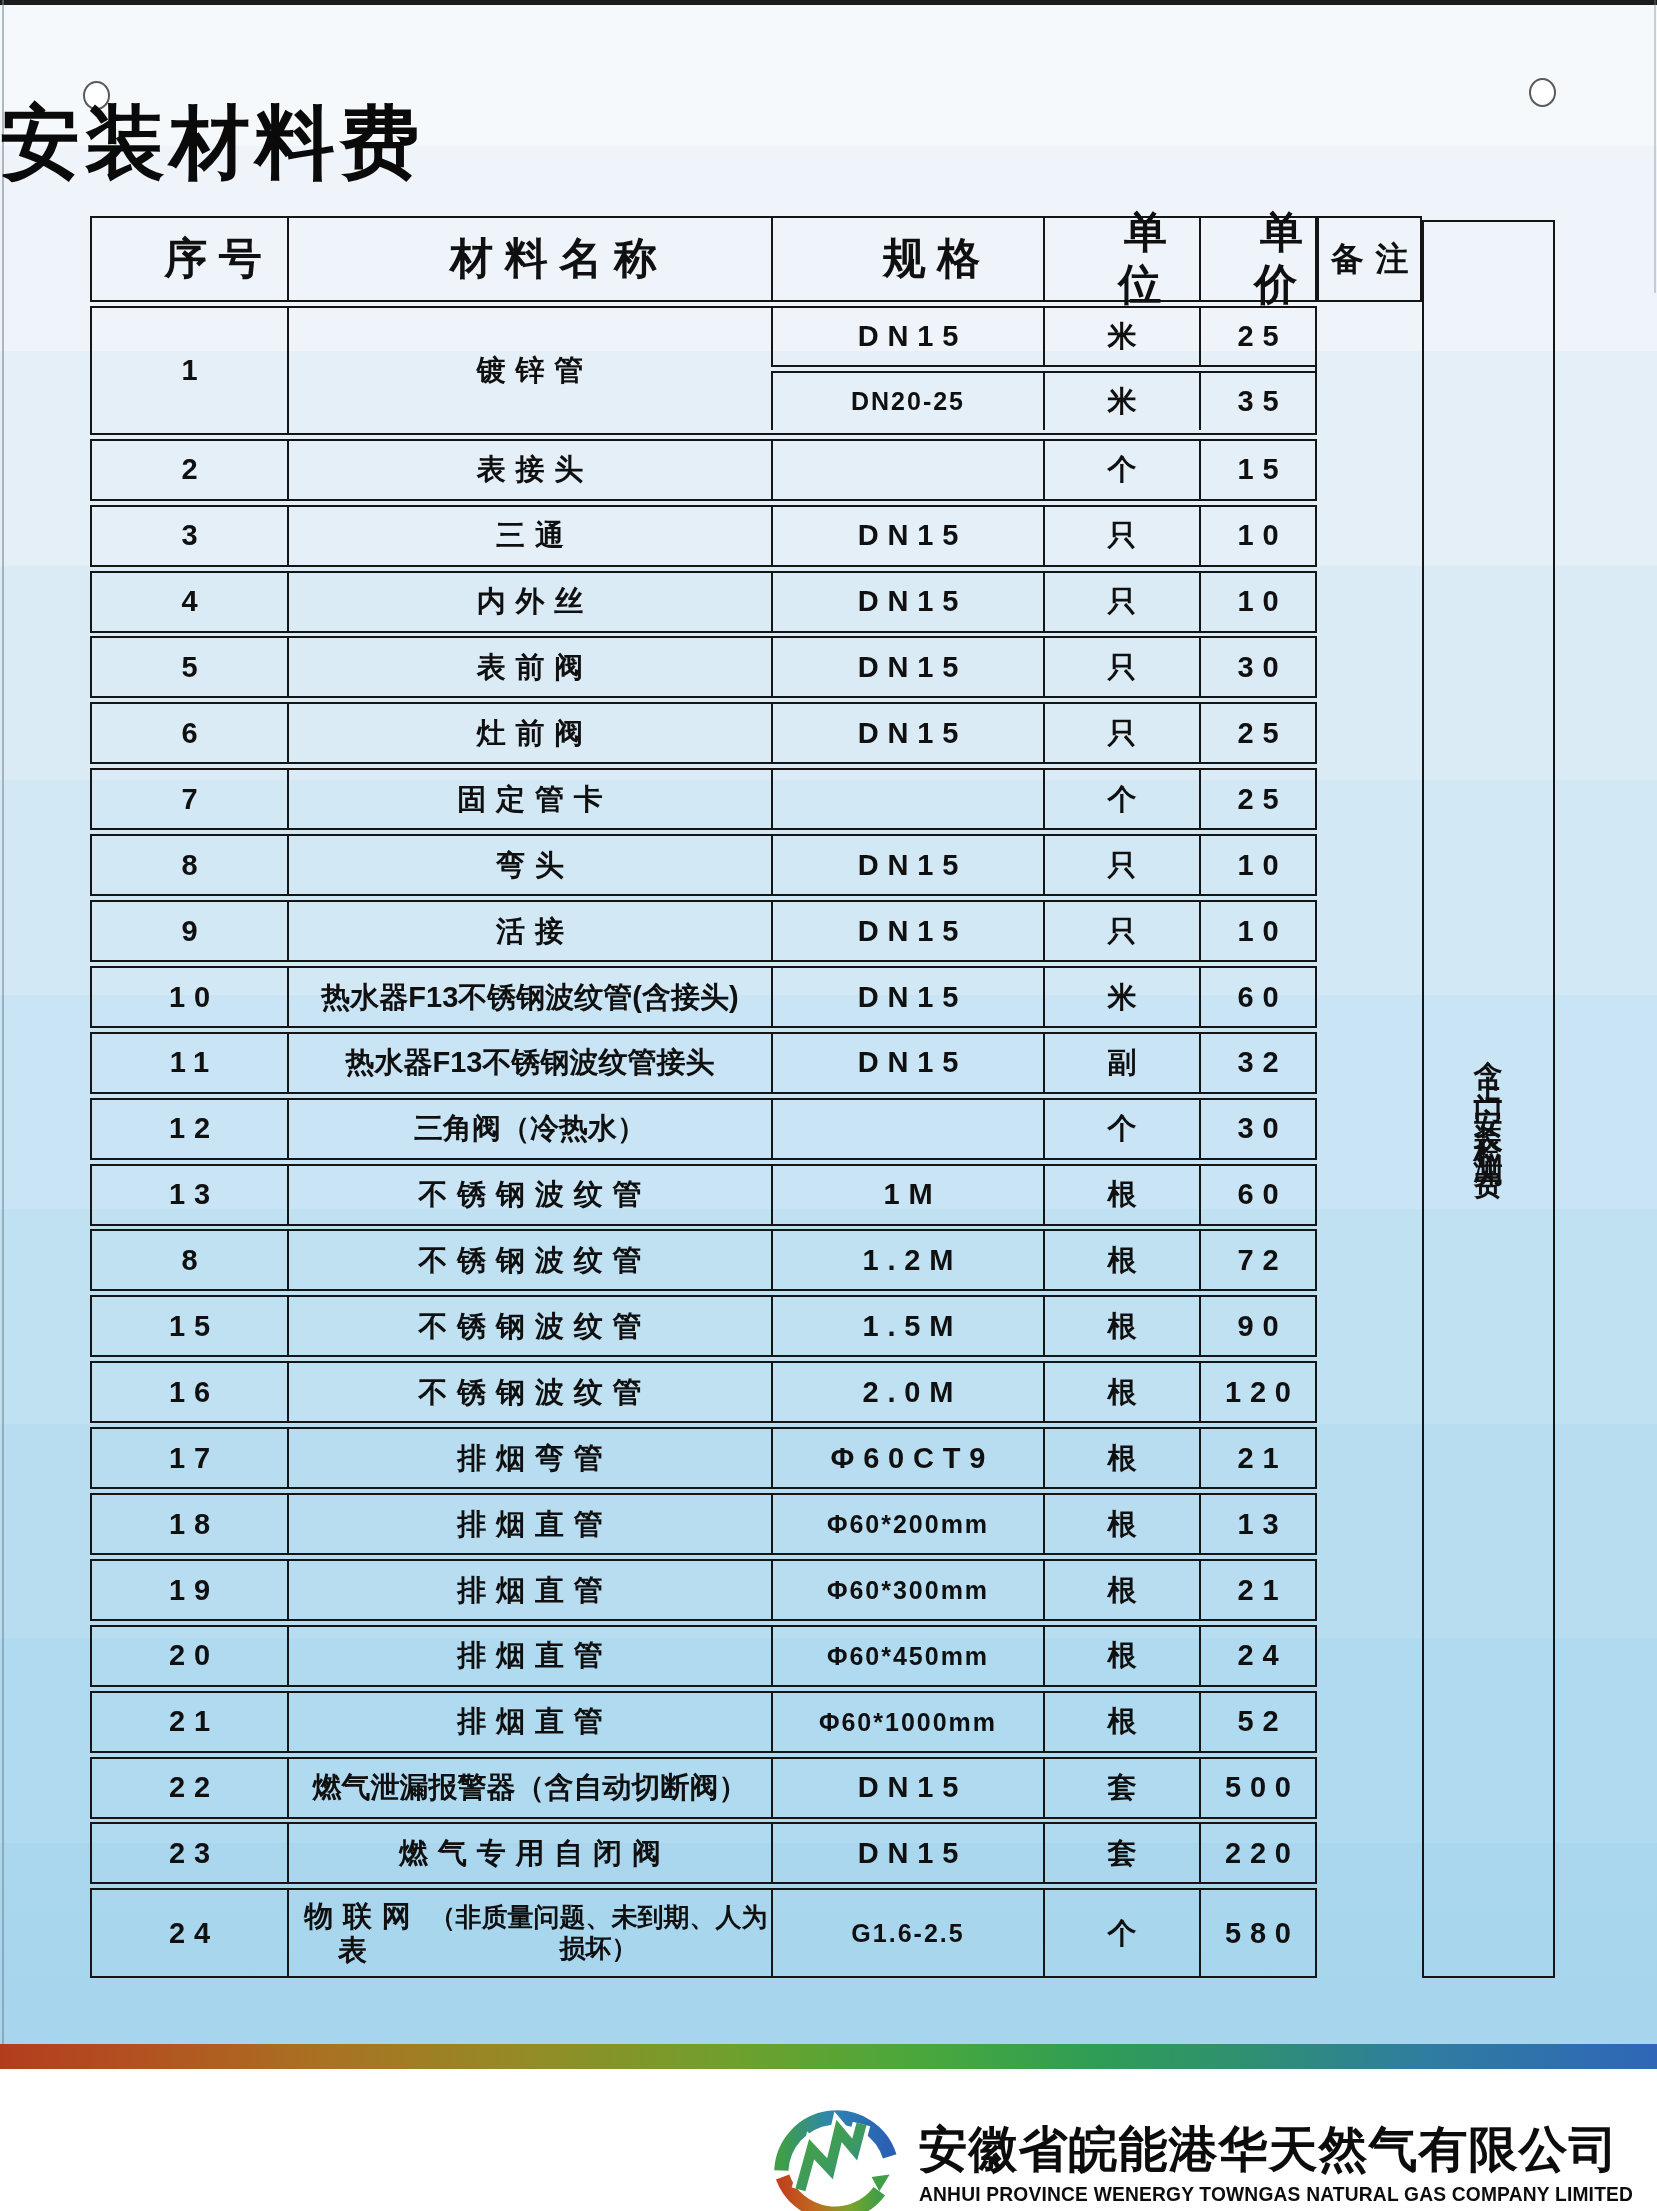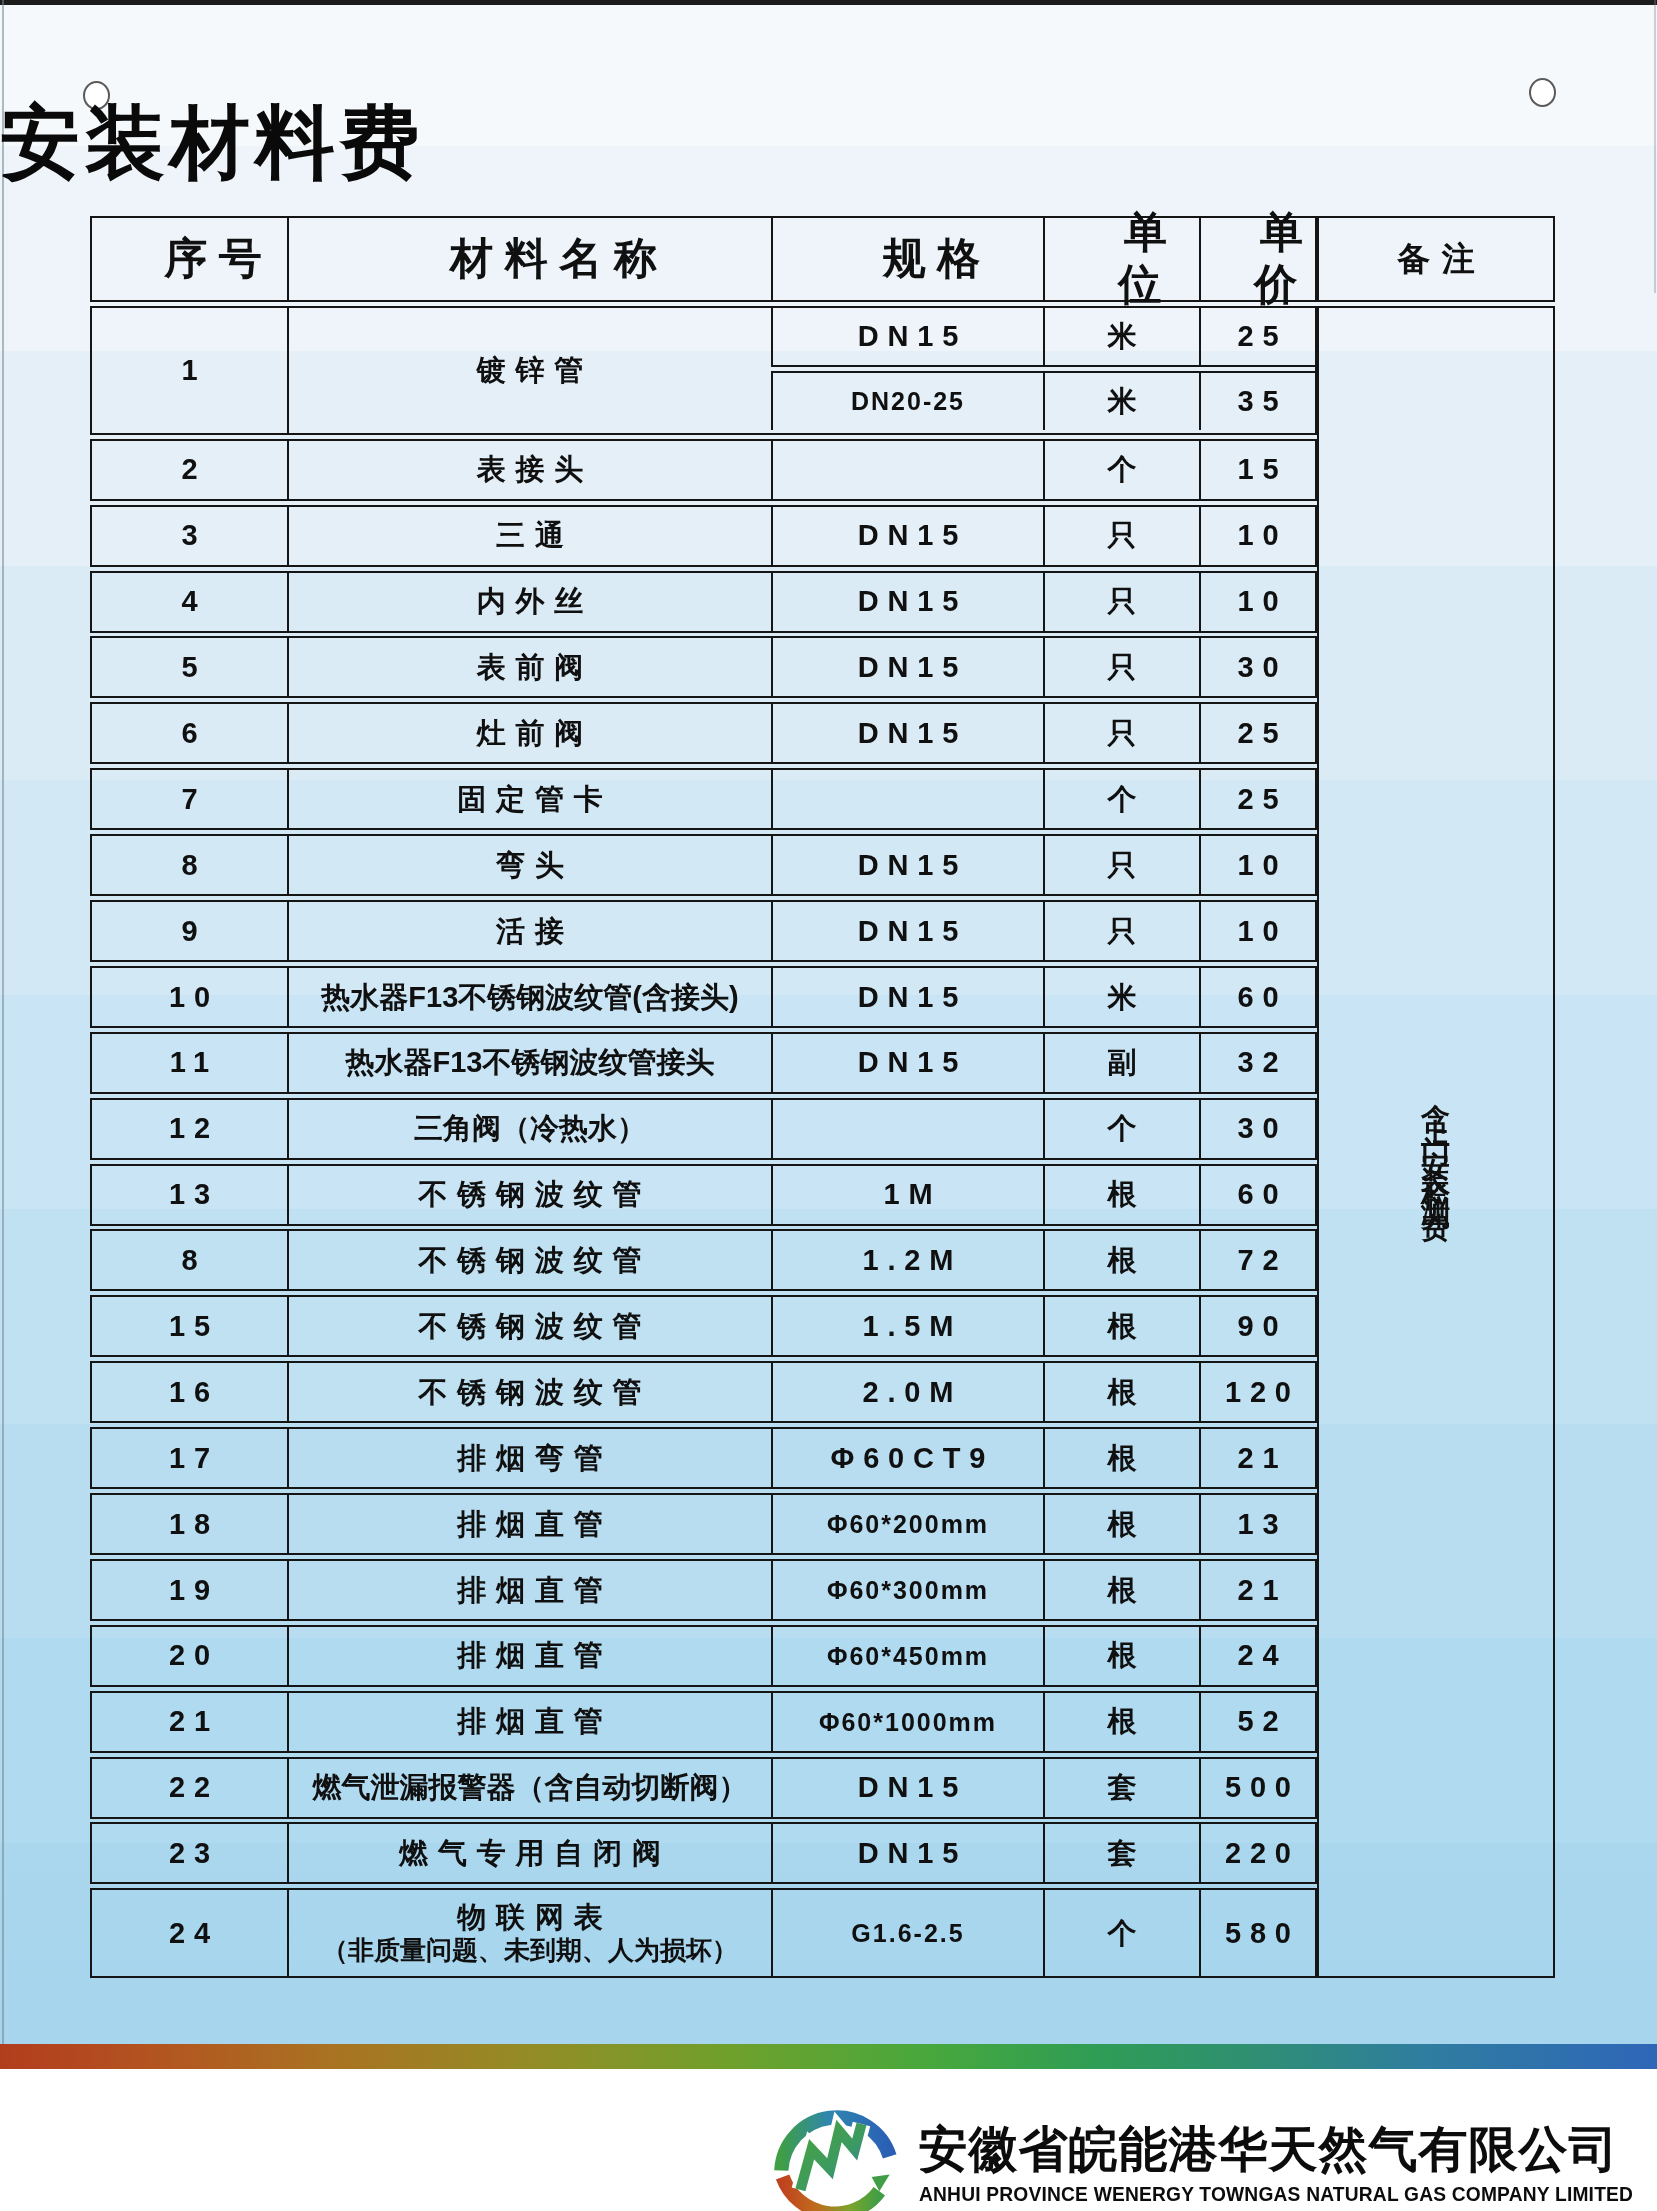--- a/index.html
+++ b/index.html
@@ -60,30 +60,30 @@
   }
   .row.header .cell{font-size:43px;letter-spacing:11.7px;text-indent:11.7px;padding-left:47px;}
   .c-no{width:195px;}
   .c-name{width:484px;border-left:2.9px solid #151515;}
   .c-spec{width:272px;border-left:2.9px solid #151515;}
   .c-unit{width:156px;border-left:2.9px solid #151515;}
   .c-price{flex:1;border-left:2.9px solid #151515;}
   .num{letter-spacing:8.8px;text-indent:8.8px;}
   .sp{letter-spacing:9.8px;text-indent:9.8px;}
   .smspec{font-size:25px;letter-spacing:2px;}
-  .name2wrap{display:flex;flex-direction:column;justify-content:center;}
+  .name2wrap{display:flex;flex-direction:row;justify-content:center;}
   .name2wrap .l1{font-size:29px;letter-spacing:9.8px;text-indent:9.8px;}
   .name2wrap .l2{font-size:26px;letter-spacing:0;}
   .subwrap{flex:1;display:flex;flex-direction:column;border-left:0;}
   .sub{display:flex;height:59px;box-sizing:border-box;}
   .sub.s1{border-bottom:2.9px solid #151515;}
   .sub.s2{border-top:2.9px solid #151515;margin-top:3.9px;}
 
   
-  .remark-col{width:238px;display:flex;flex-direction:column;}
+  .remark-col{width:238px;display:flex;}
   .rcell{
     box-sizing:border-box;border:2.9px solid #151515;
     display:flex;align-items:center;justify-content:center;
   }
   .rcell.hdr{height:86px;font-size:33px;letter-spacing:11.7px;text-indent:11.7px;}
   .rcell.merged{flex:1;margin-top:3.9px;}
   .vtext{
     writing-mode:vertical-rl;text-orientation:upright;
     font-size:29px;font-weight:bold;letter-spacing:15.6px;color:#101010;
   }

